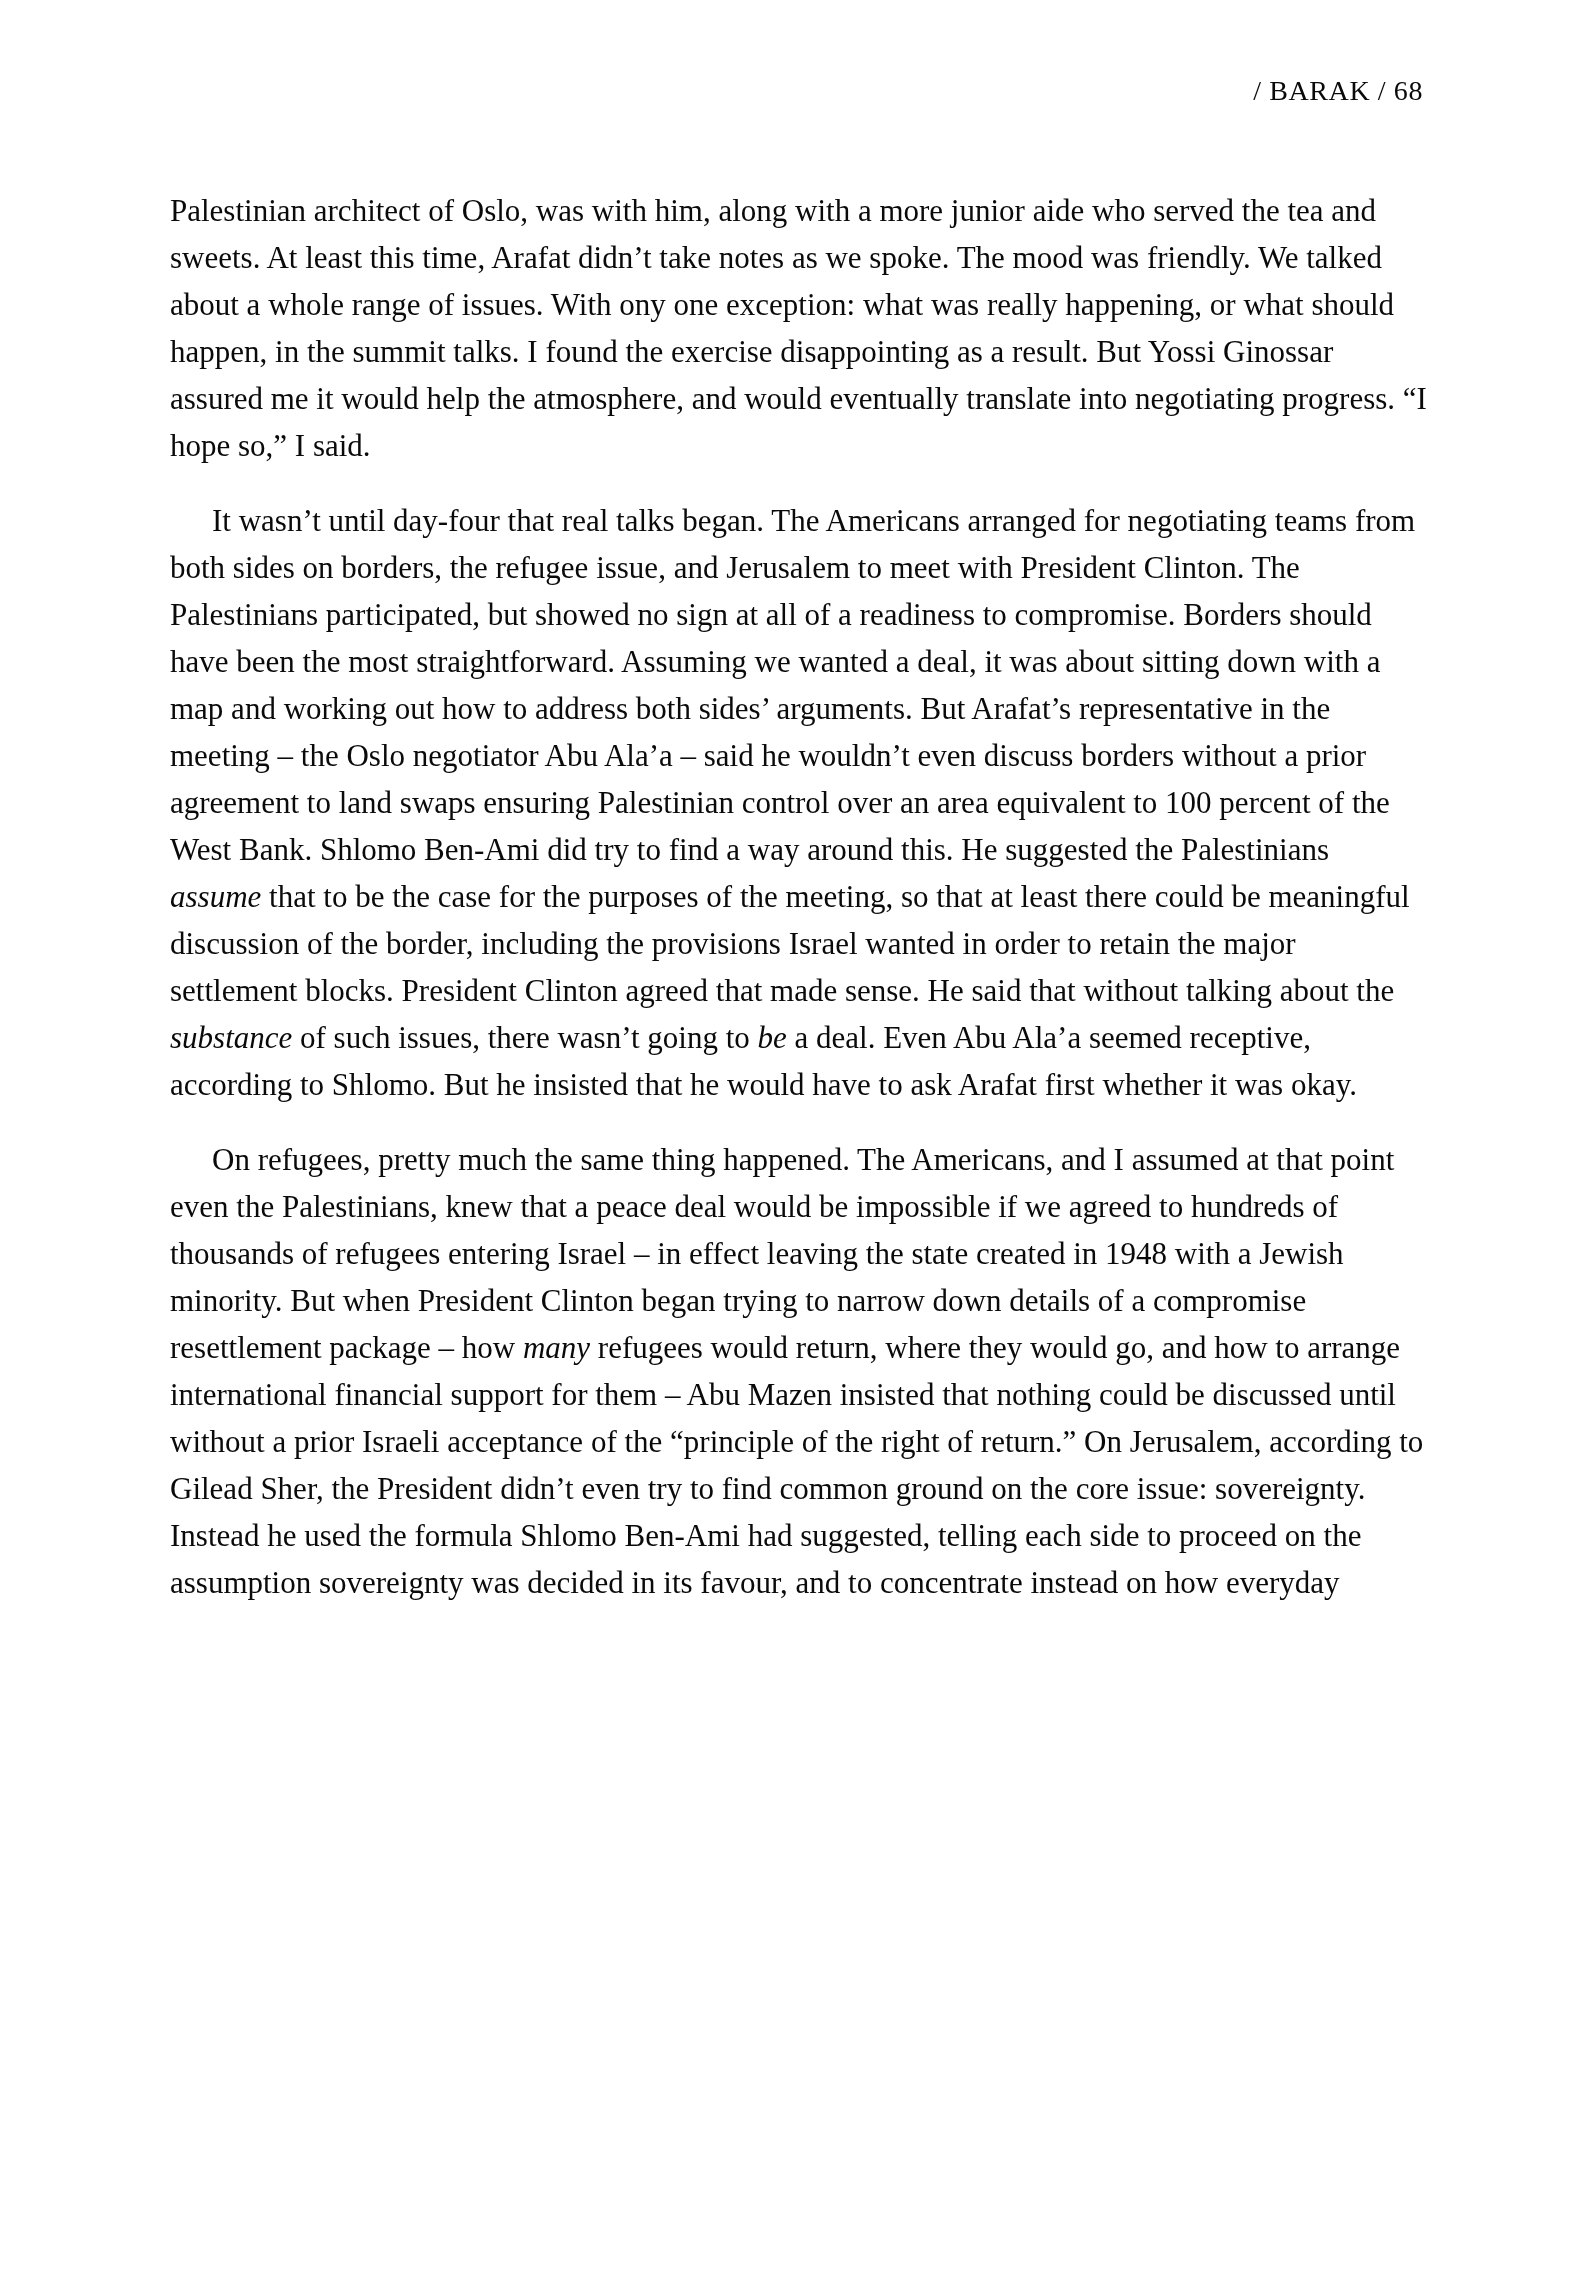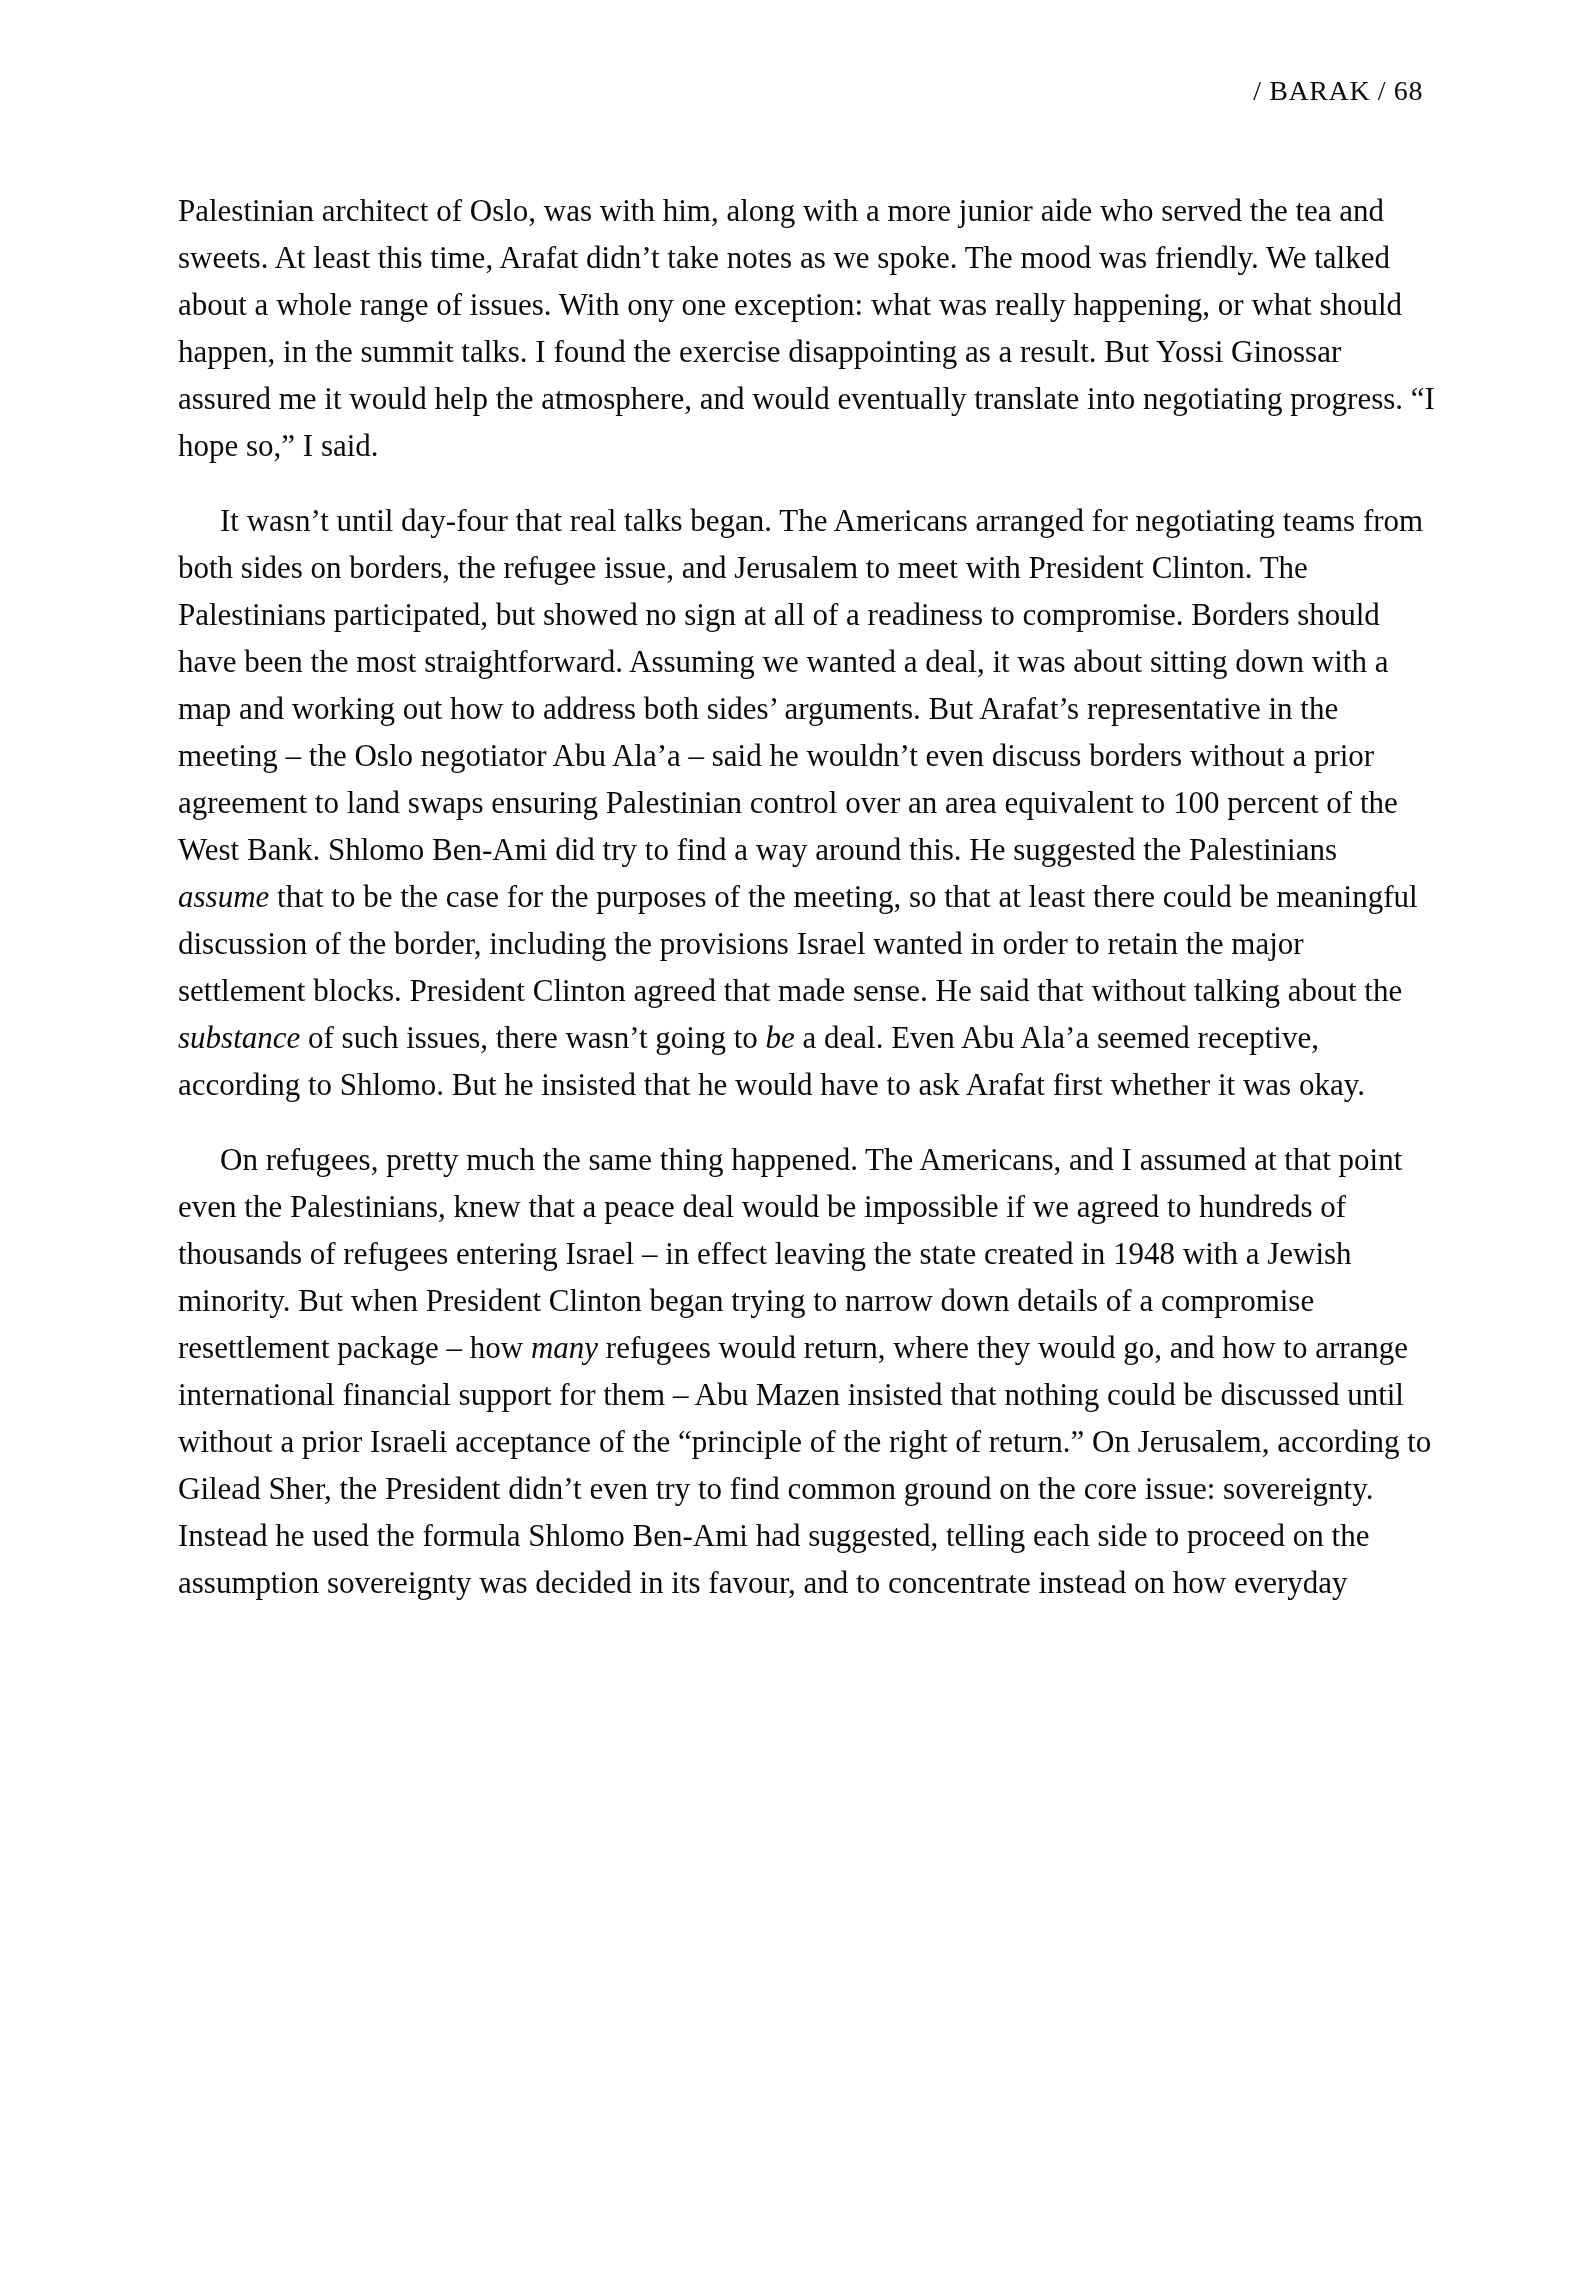--- a/index.html
+++ b/index.html
@@ -22,21 +22,21 @@
     right: 168px;
     font-size: 28px;
     line-height: 1.2;
     letter-spacing: 0.6px;
     white-space: nowrap;
     color: #0a0a0a;
   }
   .body-text {
     position: absolute;
     top: 187px;
-    left: 178px;
+    left: 170px;
     width: 1258px;
     font-size: 31px;
     line-height: 47px;
     text-align: left;
     color: #0a0a0a;
   }
   .body-text p {
     margin: 0 0 28px 0;
     padding: 0;
   }

